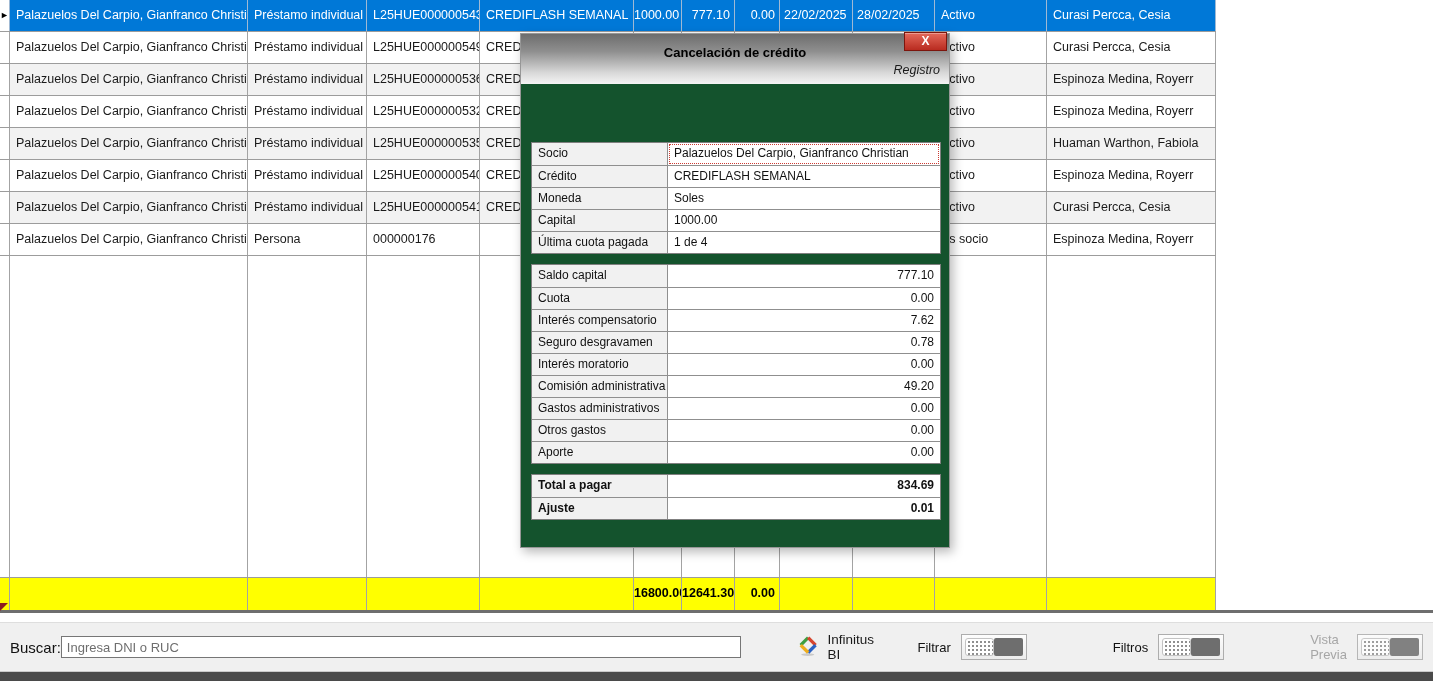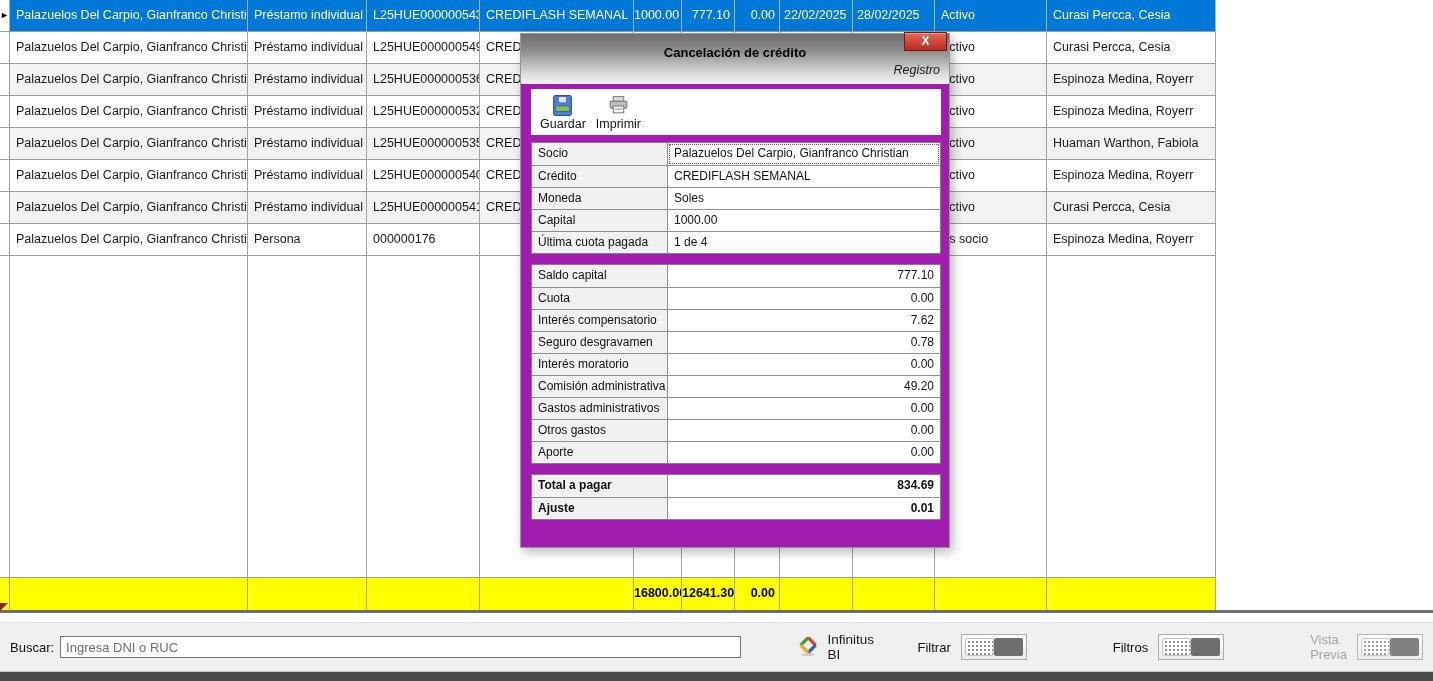--- a/index.html
+++ b/index.html
@@ -25,21 +25,21 @@
   .totals-row { display:flex; height:32px; background:#ffff00; font-size:12.5px; font-weight:bold; }
   .totals-row .cell { background:transparent; border-right:1px solid #a3a3a3; }
   .divider-dark { width:1433px; height:3px; background:#6e6e6e; }
   .white-gap { width:1433px; height:9px; background:#fff; }
   .corner-marker { position:absolute; left:0; top:603px; width:0; height:0;
     border-top:8px solid #8b2020; border-right:8px solid transparent; }
 
   
   .statusbar { display:flex; align-items:center; width:1433px; height:49px;
     background:#f0f0f0; border-top:1px solid #dedede; padding:0 10px; }
-  .buscar-label { font-size:13px; color:#111; margin-right:6px; }
+  .buscar-label { font-size:15px; color:#111; }
   .search-input { width:808px; height:22px; border:1px solid #767676; background:#fff;
     font-family:inherit; font-size:13px; color:#333; padding:0 5px; outline:none; }
   .search-input::placeholder { color:#6e6e6e; opacity:1; }
   .brand { display:flex; margin-left:56px; }
   .brand svg { margin-right:8px; }
   .brand-label { font-size:13.5px; color:#1a1a1a; }
   .toggle-group { display:flex; align-items:center; margin-left:38px; }
   .toggle-label { font-size:13px; color:#111; margin-right:10px; }
   .toggle-group.disabled .toggle-label { color:#a6a6a6; }
   .toggle-btn { display:flex; align-items:center; width:66px; height:26px;
@@ -47,21 +47,21 @@
   .toggle-thumb { width:29px; height:18px; background:#fff;
     background-image:radial-gradient(circle,#8f8f8f 0.9px,transparent 1.1px);
     background-size:4px 4px; background-position:1px 1px;
     border:1px solid #c3c3c3; border-radius:3px; }
   .toggle-track { width:29px; height:18px; background:#6e6e6e; border-radius:2px; }
   .toggle-group.disabled .toggle-btn { opacity:.85; }
   .bottom-strip { width:1433px; height:10px; background:#4a4a4a; border-top:1px solid #c9c9c9; }
 
   
   .modal { position:absolute; left:520px; top:33px; width:430px; height:515px;
-    background:#a21caf; border:1px solid #979797; box-shadow:3px 4px 10px rgba(0,0,0,.28); }
+    background:#14532d; border:1px solid #979797; box-shadow:3px 4px 10px rgba(0,0,0,.28); }
   .modal-titlebar { position:relative; height:50px;
     background:linear-gradient(#6d6d6d,#8f8f8f 35%,#d9d9d9 78%,#f4f4f4); }
   .modal-title { position:absolute; top:11px; width:100%; text-align:center;
     font-size:13px; font-weight:bold; color:#000; }
   .modal-subtitle { position:absolute; right:9px; top:29px; font-size:12.5px;
     font-style:italic; color:#1a1a1a; }
   .close-btn { position:absolute; top:-2px; right:2px; width:43px; height:19px;
     background:linear-gradient(#e4695a,#b92b20); border:1px solid #7c150d;
     color:#fff; font-size:12px; font-weight:bold; text-align:center; line-height:17px;
     box-shadow:inset 0 1px 0 rgba(255,255,255,.35); cursor:default; }
@@ -279,39 +279,20 @@
   </div>
 
   <div class="bottom-strip"></div>
 
   <div class="modal">
     <div class="modal-titlebar">
       <span class="modal-title">Cancelación de crédito</span>
       <div class="close-btn">X</div>
       <span class="modal-subtitle">Registro</span>
     </div>
-    <div class="toolbar">
-      <div class="tool-btn">
-        <svg width="23" height="23" viewBox="0 0 22 22">
-          <rect x="2.5" y="1.5" width="17" height="19" rx="2" fill="#4d7fd6" stroke="#2b4fa3"></rect>
-          <rect x="7" y="2.5" width="8" height="6" fill="#dbe7f8" stroke="#2b4fa3" stroke-width="0.6"></rect>
-          <rect x="4.5" y="11.5" width="13" height="5" fill="#86c440" stroke="#2b4fa3" stroke-width="0.6"></rect>
-        </svg>
-        <span>Guardar</span>
-      </div>
-      <div class="tool-btn">
-        <svg width="23" height="23" viewBox="0 0 22 22">
-          <rect x="6" y="2.5" width="10" height="4.5" fill="#dcdcdc" stroke="#7d7d7d"></rect>
-          <rect x="3" y="7" width="16" height="6.5" rx="1" fill="#bdbdbd" stroke="#767676"></rect>
-          <rect x="6" y="11.5" width="10" height="6.5" fill="#f2f2f2" stroke="#7d7d7d"></rect>
-          <line x1="7.5" y1="14.5" x2="14.5" y2="14.5" stroke="#9a9a9a"></line>
-        </svg>
-        <span>Imprimir</span>
-      </div>
-    </div>
     <div class="form-section sec1" id="sec1">
         <div class="frow">
           <div class="flabel">Socio</div>
           <div class="fvalue focused">Palazuelos Del Carpio, Gianfranco Christian</div>
         </div>
         <div class="frow">
           <div class="flabel">Crédito</div>
           <div class="fvalue">CREDIFLASH SEMANAL</div>
         </div>
         <div class="frow">

